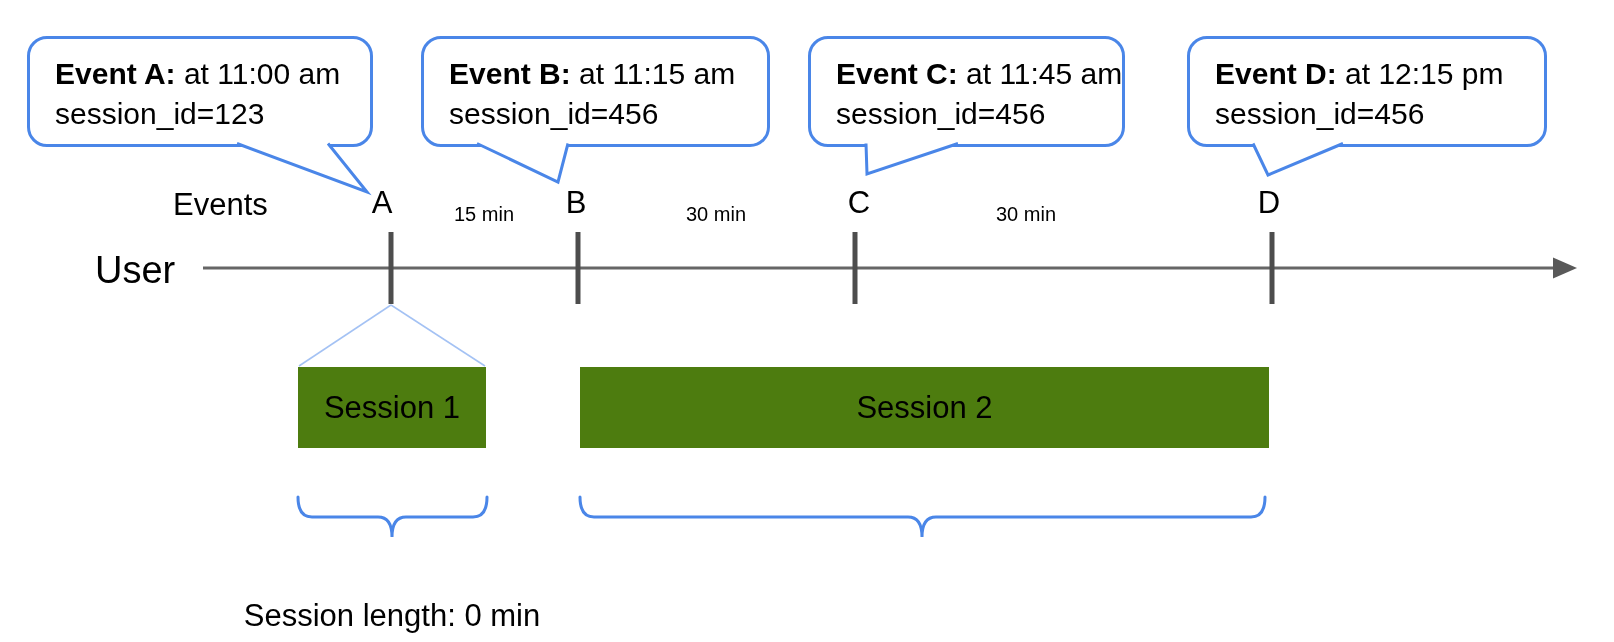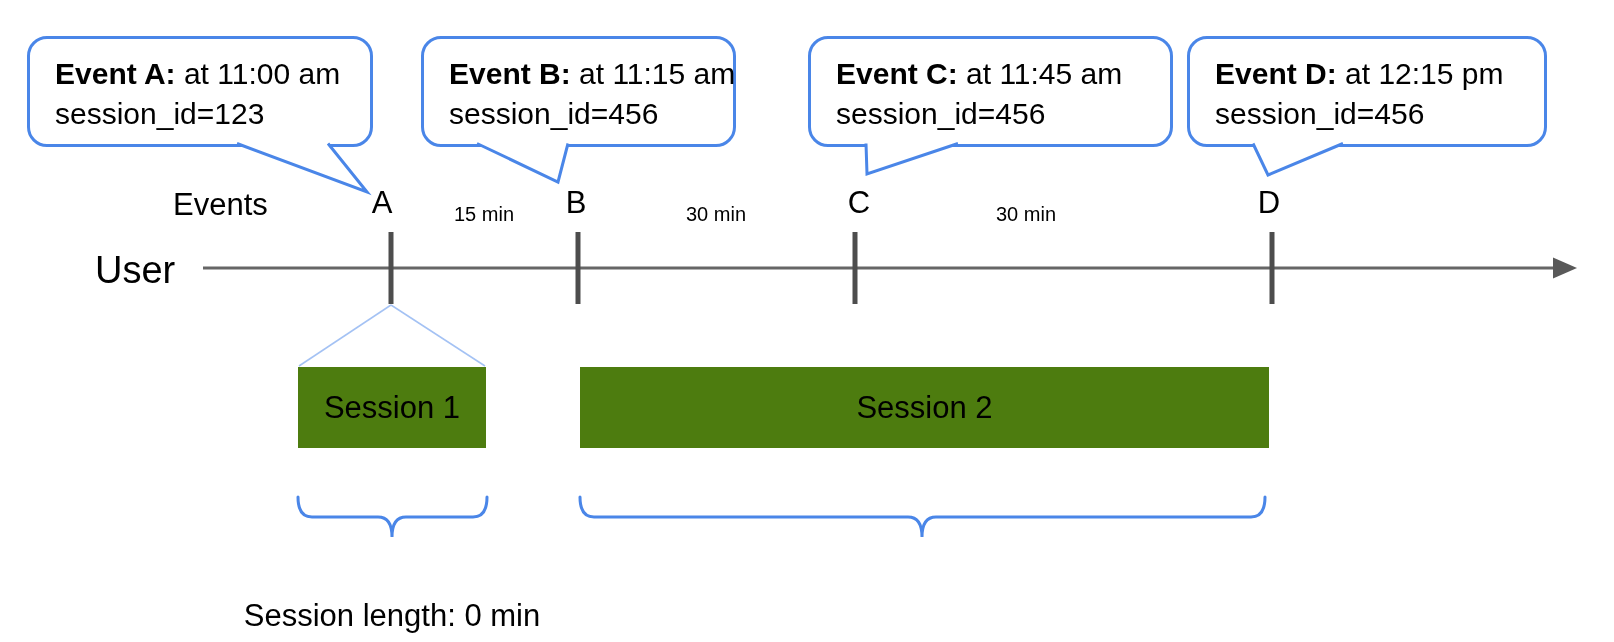--- a/index.html
+++ b/index.html
@@ -89,26 +89,26 @@
 </head>
 <body>
 
 <div id="stage">
 
   <div class="callout" style="left:27px;width:346px">
     <div><span class="b">Event A:</span><span> at 11:00 am</span></div>
     <div>session_id=123</div>
   </div>
 
-  <div class="callout" style="left:421px;width:315px">
+  <div class="callout" style="left:421px;width:349px">
     <div><span class="b">Event B:</span><span> at 11:15 am</span></div>
     <div>session_id=456</div>
   </div>
 
-  <div class="callout" style="left:808px;width:365px">
+  <div class="callout" style="left:808px;width:317px">
     <div><span class="b">Event C:</span><span> at 11:45 am</span></div>
     <div>session_id=456</div>
   </div>
 
   <div class="callout" style="left:1187px;width:360px">
     <div><span class="b">Event D:</span><span> at 12:15 pm</span></div>
     <div>session_id=456</div>
   </div>
 
   <div class="axis-label" style="left:173px;top:189px">Events</div>

